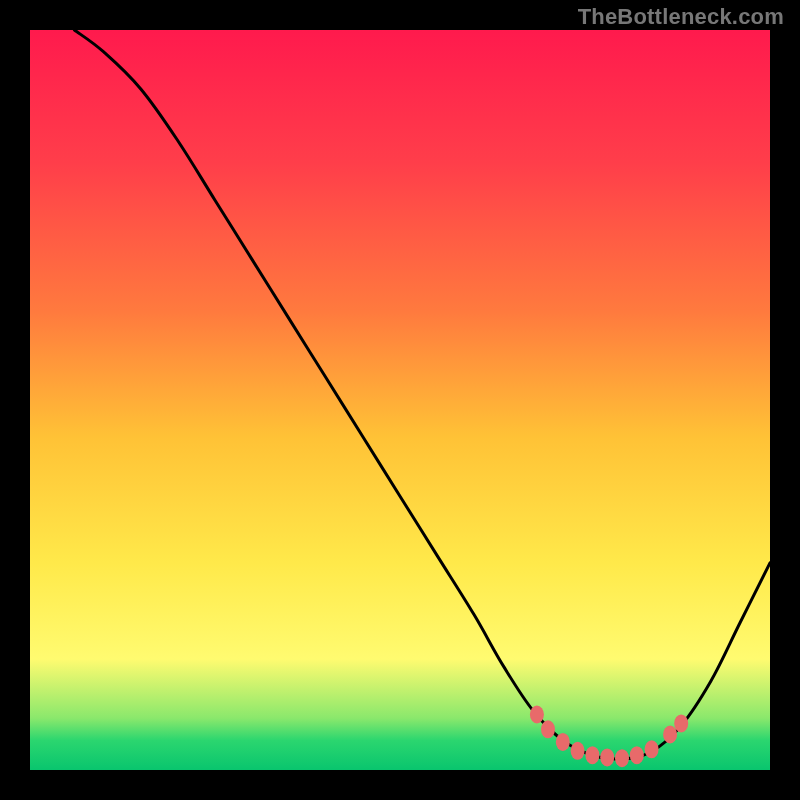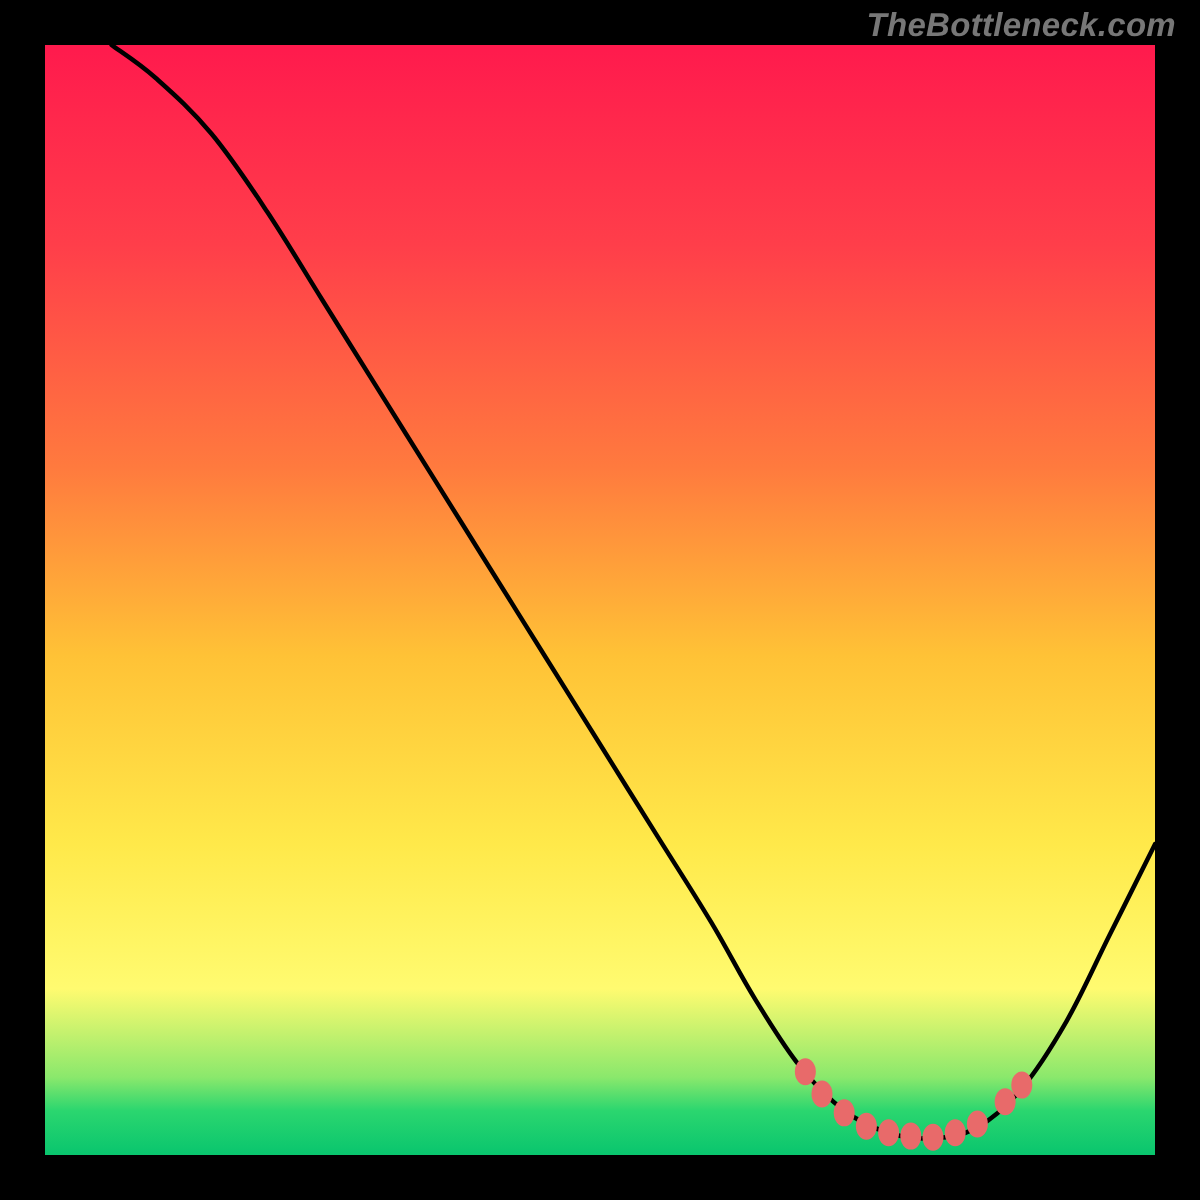--- a/index.html
+++ b/index.html
@@ -8,21 +8,20 @@
     width: 800px;
     height: 800px;
     background: #000;
     overflow: hidden;
     font-family: Arial, Helvetica, sans-serif;
   }
   .outer {
     position: relative;
     width: 800px;
     height: 800px;
-    font-style: italic;
   }
   .watermark {
     position: absolute;
     top: 4px;
     right: 16px;
     color: #777;
     font-size: 22px;
     font-weight: 600;
     letter-spacing: 0.2px;
     z-index: 10;

